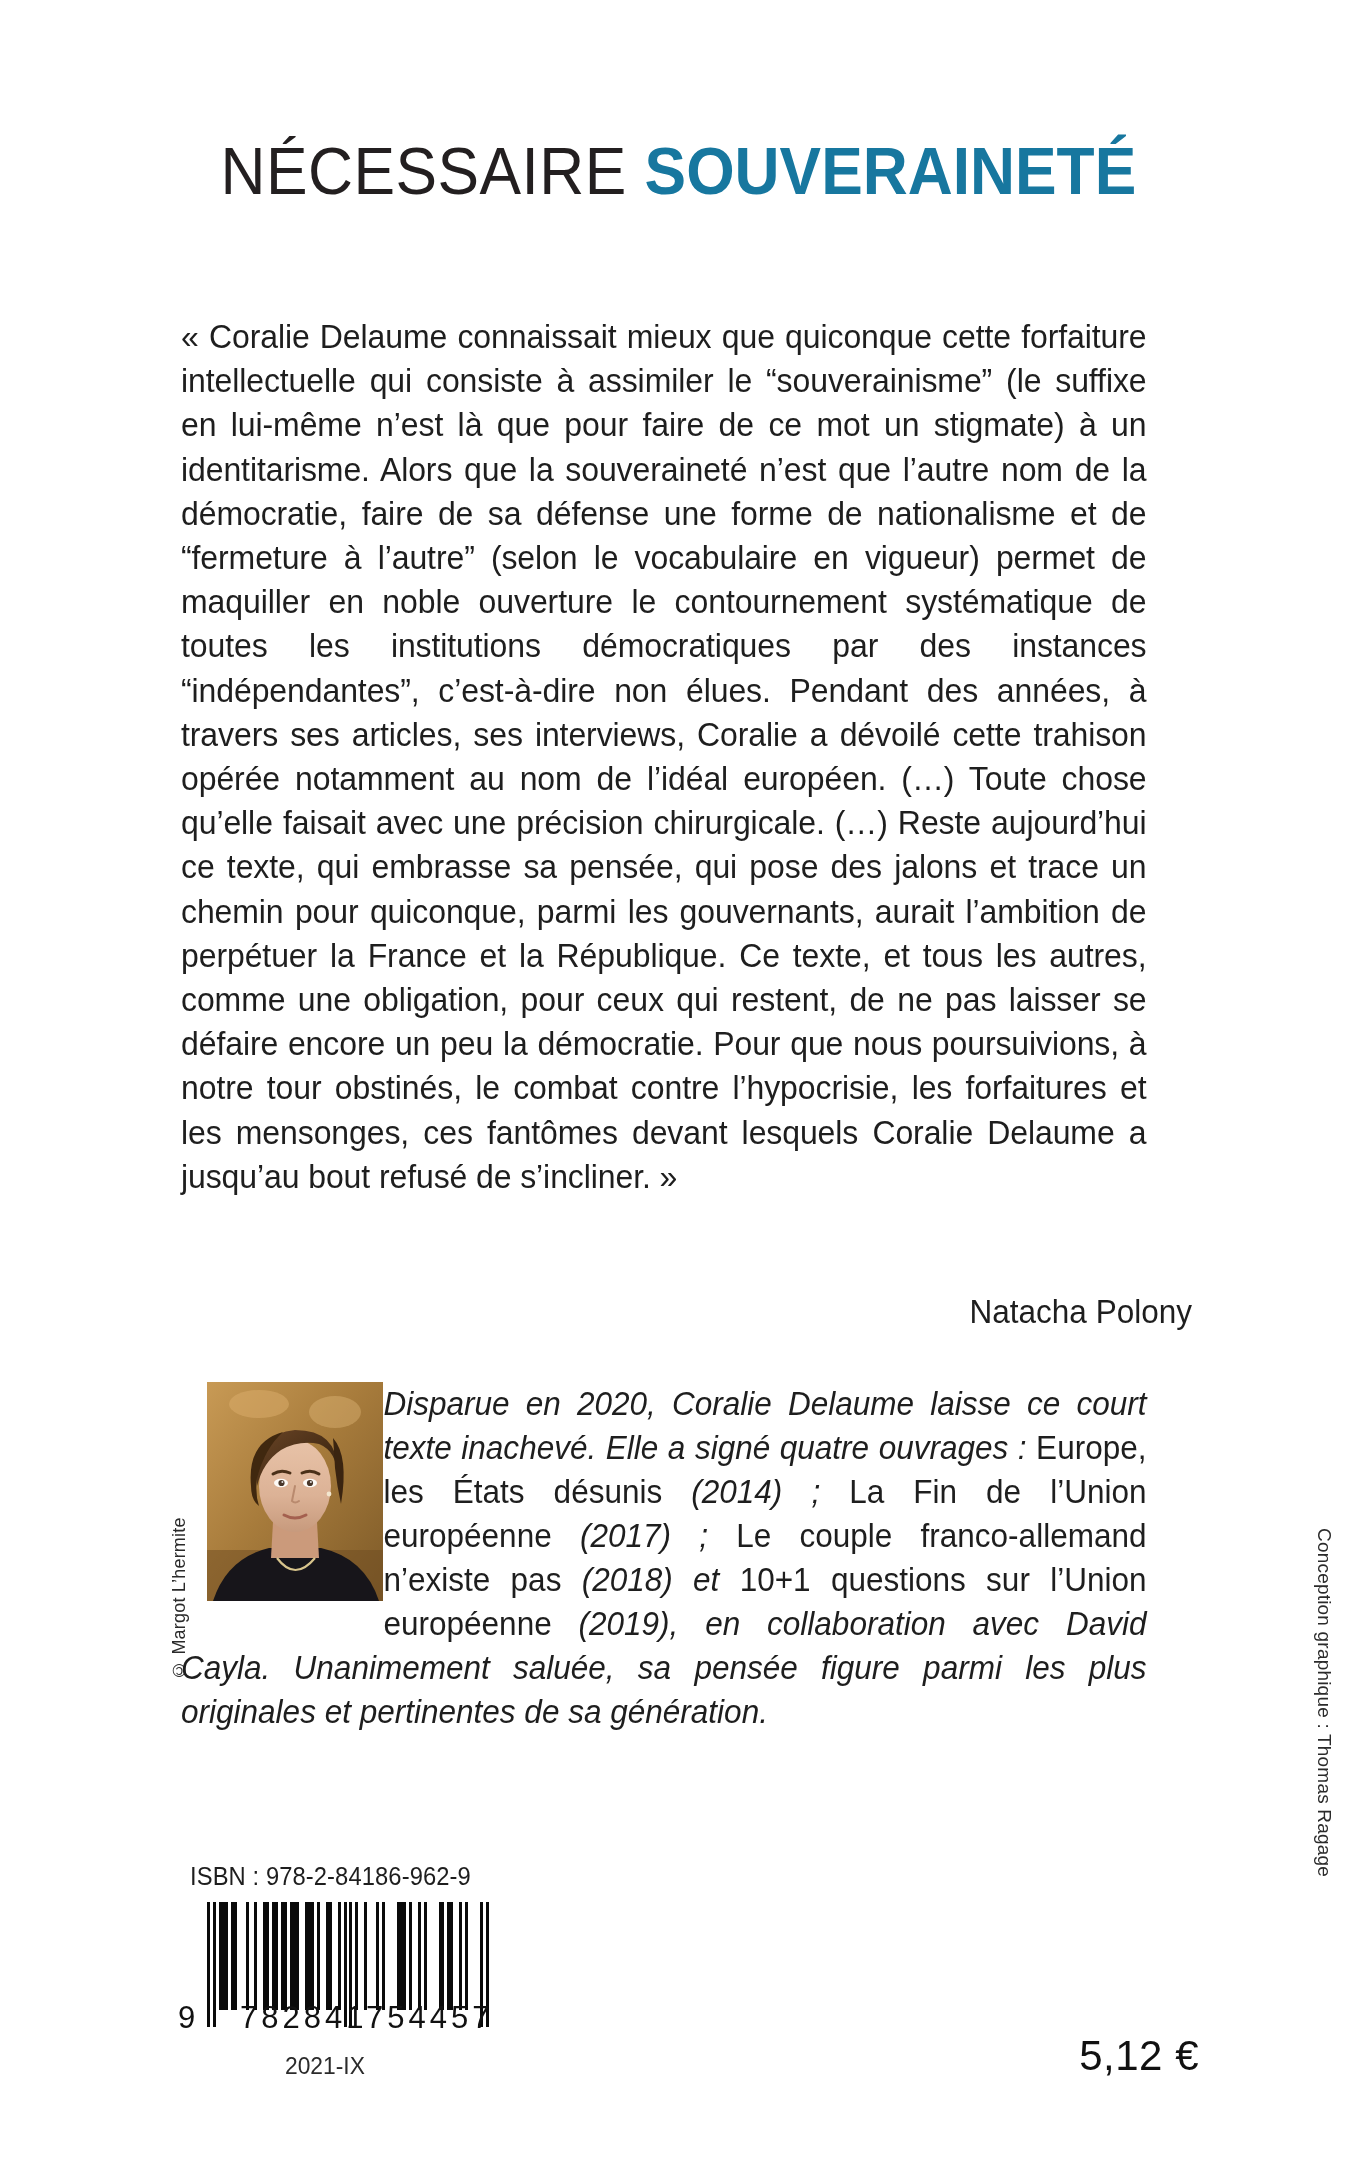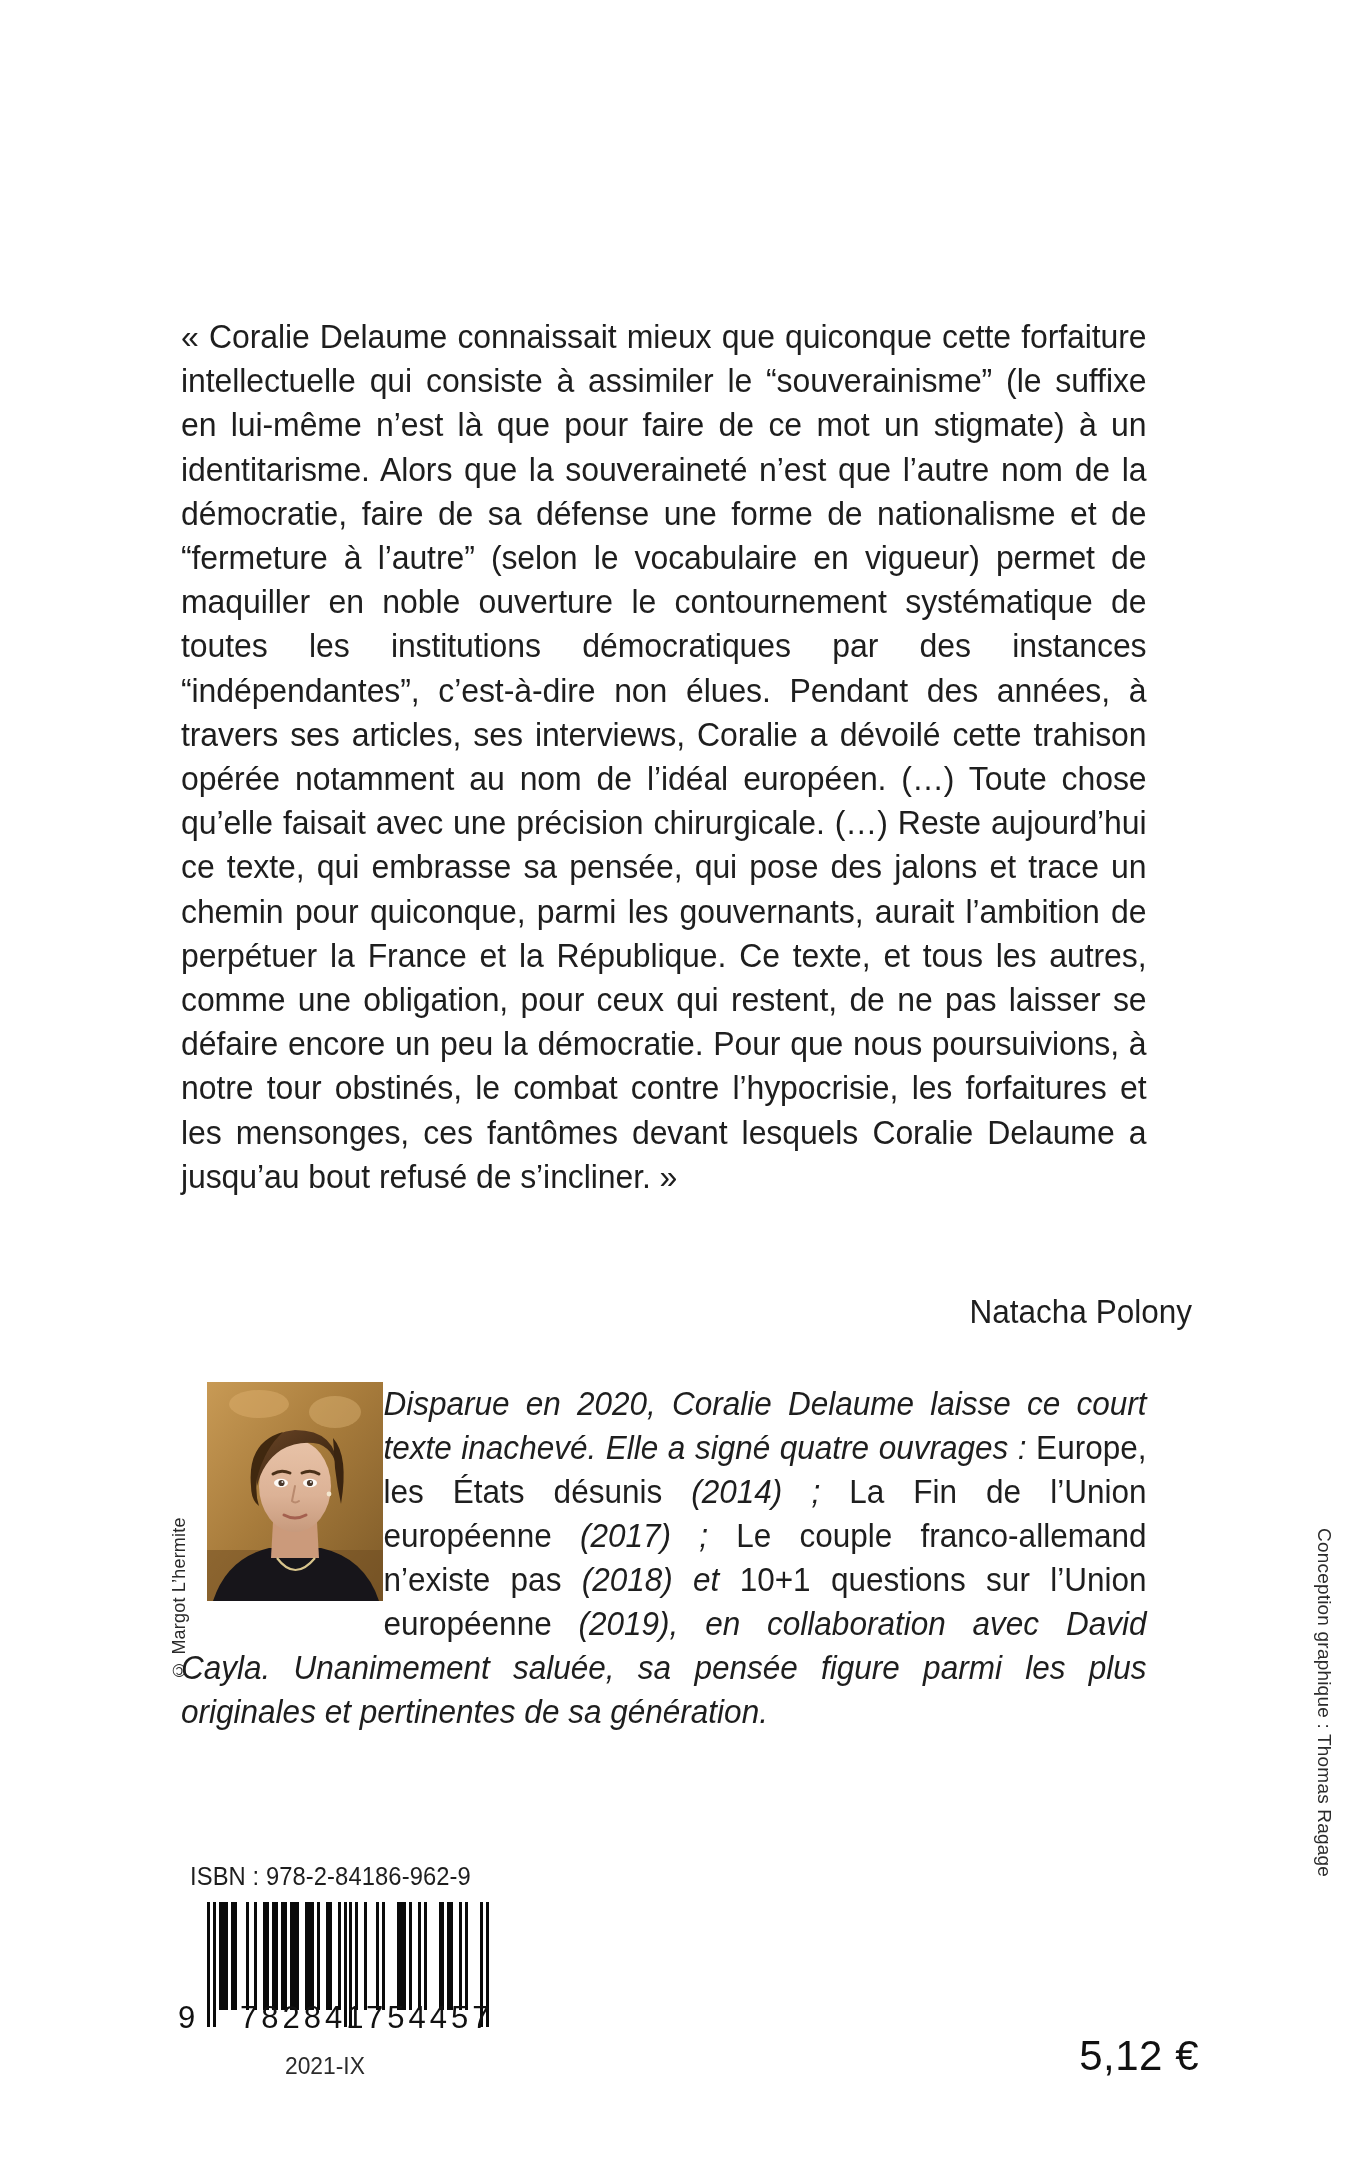--- a/index.html
+++ b/index.html
@@ -206,20 +206,23 @@
     writing-mode: vertical-rl;
     white-space: nowrap;
     letter-spacing: 0.2px;
   }
 </style>
 </head>
 <body>
 
 <div class="page">
 
+  <div class="title-block">
+    <span class="title-main"><span>NÉCESSAIRE </span><span class="title-accent">SOUVERAINETÉ</span></span>
+  </div>
 
   <div class="quote">
     <p>« Coralie Delaume connaissait mieux que quiconque cette forfaiture intellectuelle qui consiste à assimiler le “souverainisme” (le suffixe en lui-même n’est là que pour faire de ce mot un stigmate) à un identitarisme. Alors que la souveraineté n’est que l’autre nom de la démocratie, faire de sa défense une forme de nationalisme et de “fermeture à l’autre” (selon le vocabulaire en vigueur) permet de maquiller en noble ouverture le contournement systématique de toutes les institutions démocratiques par des instances “indépendantes”, c’est-à-dire non élues. Pendant des années, à travers ses articles, ses interviews, Coralie a dévoilé cette trahison opérée notamment au nom de l’idéal européen. (…) Toute chose qu’elle faisait avec une précision chirurgicale. (…) Reste aujourd’hui ce texte, qui embrasse sa pensée, qui pose des jalons et trace un chemin pour quiconque, parmi les gouvernants, aurait l’ambition de perpétuer la France et la République. Ce texte, et tous les autres, comme une obligation, pour ceux qui restent, de ne pas laisser se défaire encore un peu la démocratie. Pour que nous poursuivions, à notre tour obstinés, le combat contre l’hypocrisie, les forfaitures et les mensonges, ces fantômes devant lesquels Coralie Delaume a jusqu’au bout refusé de s’incliner. »</p>
   </div>
 
   <div class="attribution">Natacha Polony</div>
 
   <div class="bio-zone">
 
     <div class="credit-vertical">© Margot L’hermite</div>

